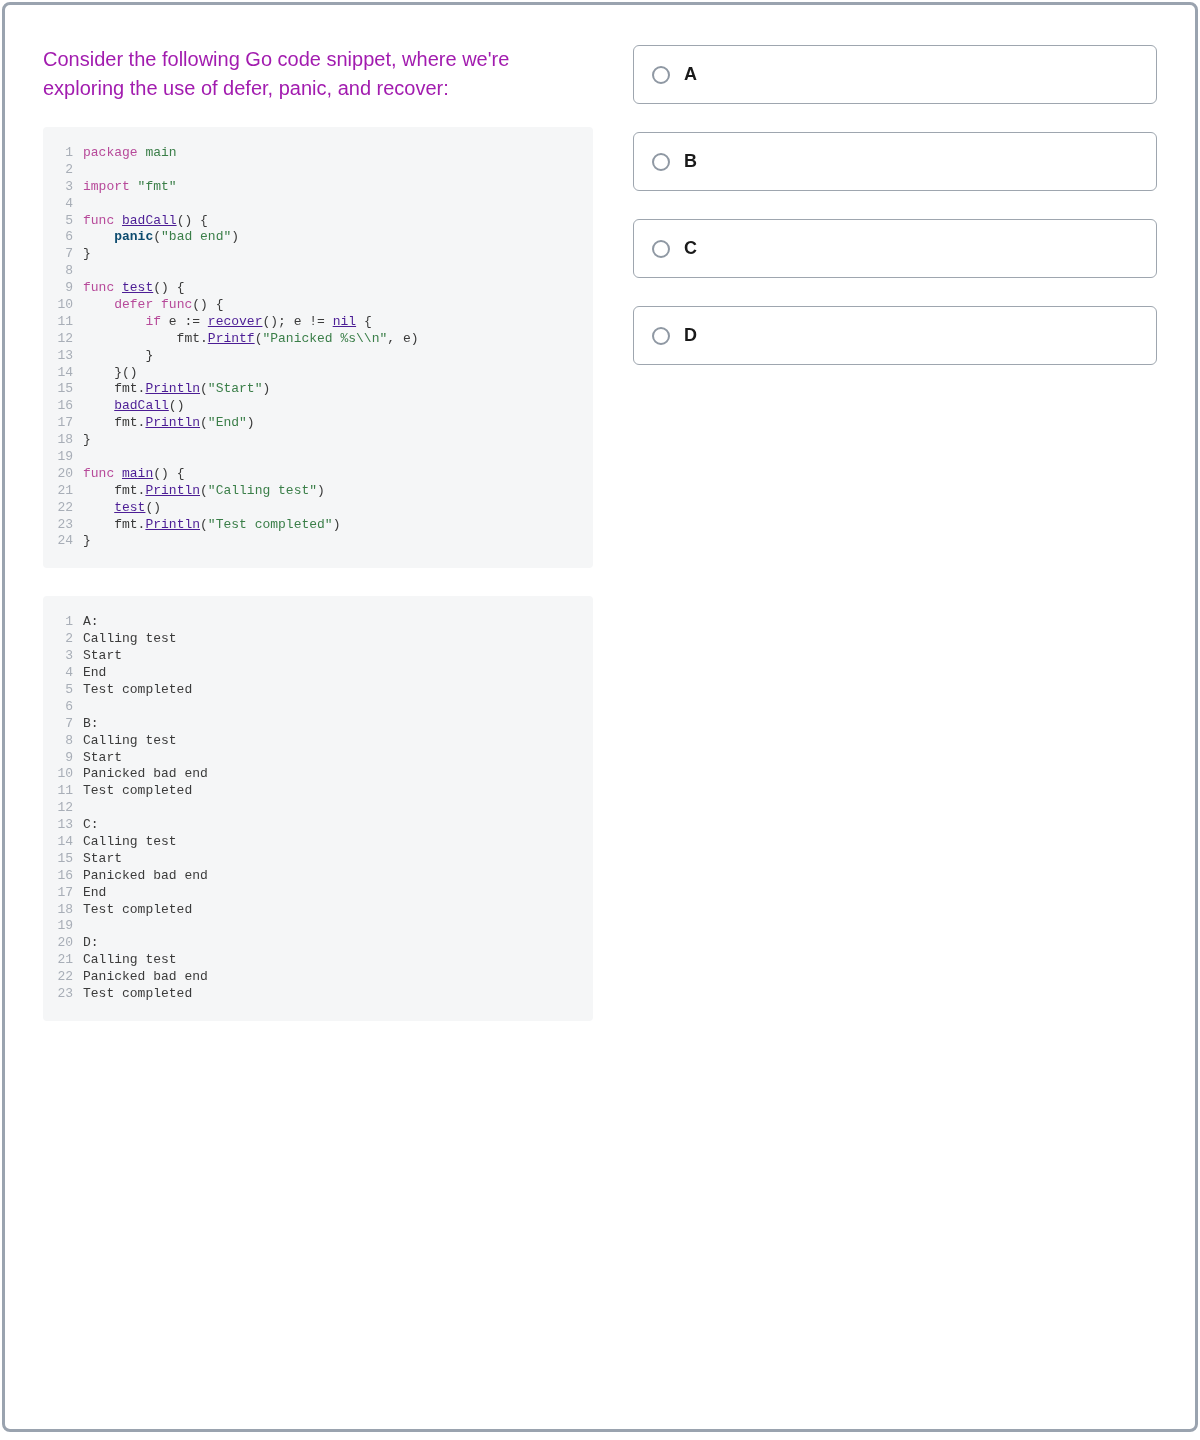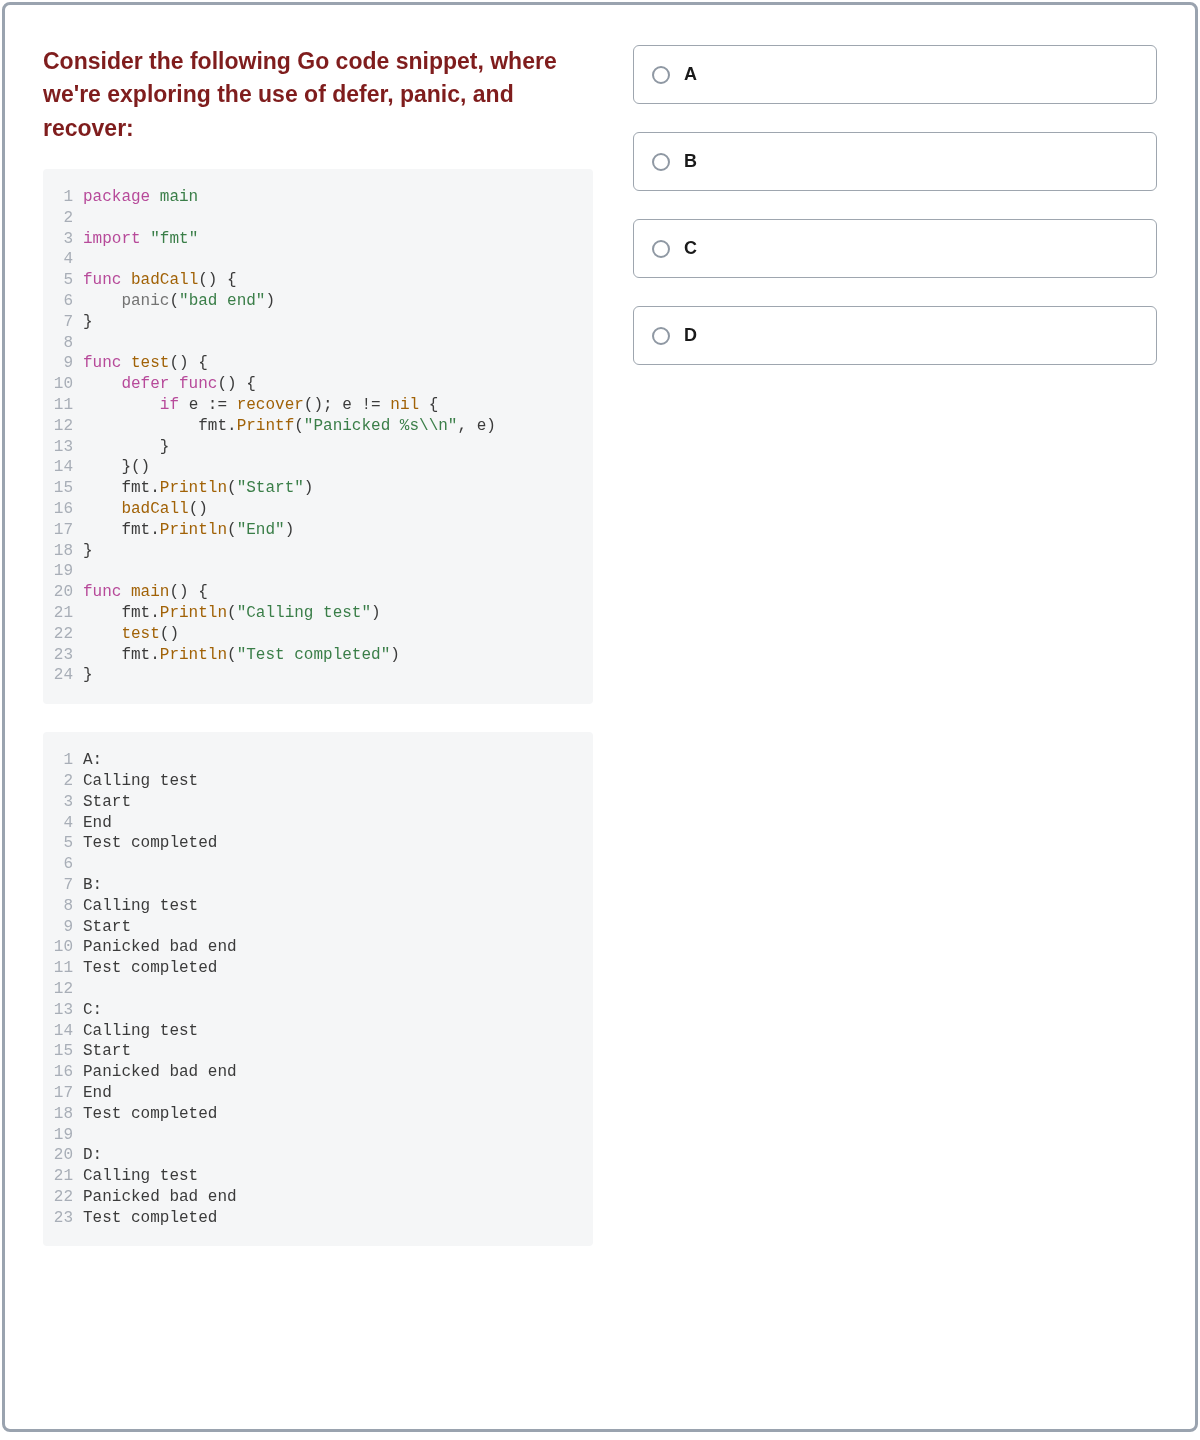--- a/index.html
+++ b/index.html
@@ -21,53 +21,53 @@
     flex: 0 0 550px;
     max-width: 550px;
   }
   .right-col {
     flex: 1;
     display: flex;
     flex-direction: column;
     gap: 28px;
   }
   .prompt-text {
-    font-size: 23px;
+    font-size: 20px;
     line-height: 1.45;
     margin-bottom: 24px;
-    font-weight: 700;
-    color: #7f1d1d;
+    font-weight: 400;
+    color: #a21caf;
   }
   pre.code-block {
     background: #f5f6f7;
     border-radius: 4px;
     padding: 18px 18px 18px 8px;
     font-family: "SFMono-Regular", Consolas, "Liberation Mono", Menlo, monospace;
-    font-size: 16px;
+    font-size: 13px;
     line-height: 1.3;
     overflow-x: auto;
     margin-bottom: 28px;
     white-space: pre;
   }
   pre.code-block .line {
     display: block;
   }
   pre.code-block .lineno {
     display: inline-block;
     width: 22px;
     text-align: right;
     color: #a8aeb7;
     margin-right: 10px;
     user-select: none;
   }
   .tok-kw  { color: #b74a9a; }   
   .tok-pkg { color: #3a7e48; }   
   .tok-str { color: #3a7e48; }
-  .tok-id2 { color: #737373; }   
-  .tok-var { color: #a16207; }
+  .tok-id2 { color: #0c4a6e; font-weight: bold; }   
+  .tok-var { color: #4c1d95; text-decoration: underline; }
   .tok-plain { color: #3b3b3b; }
 
   .option-card {
     border: 1px solid #9ea6af;
     border-radius: 6px;
     padding: 18px 18px;
     display: flex;
     align-items: center;
     gap: 14px;
     cursor: pointer;

